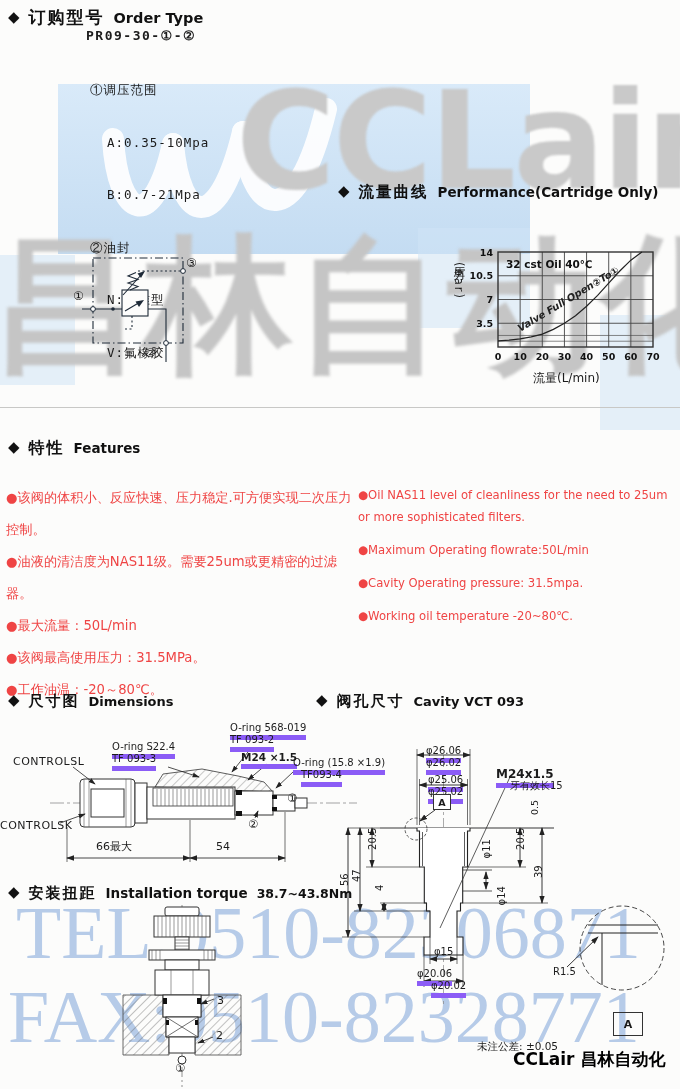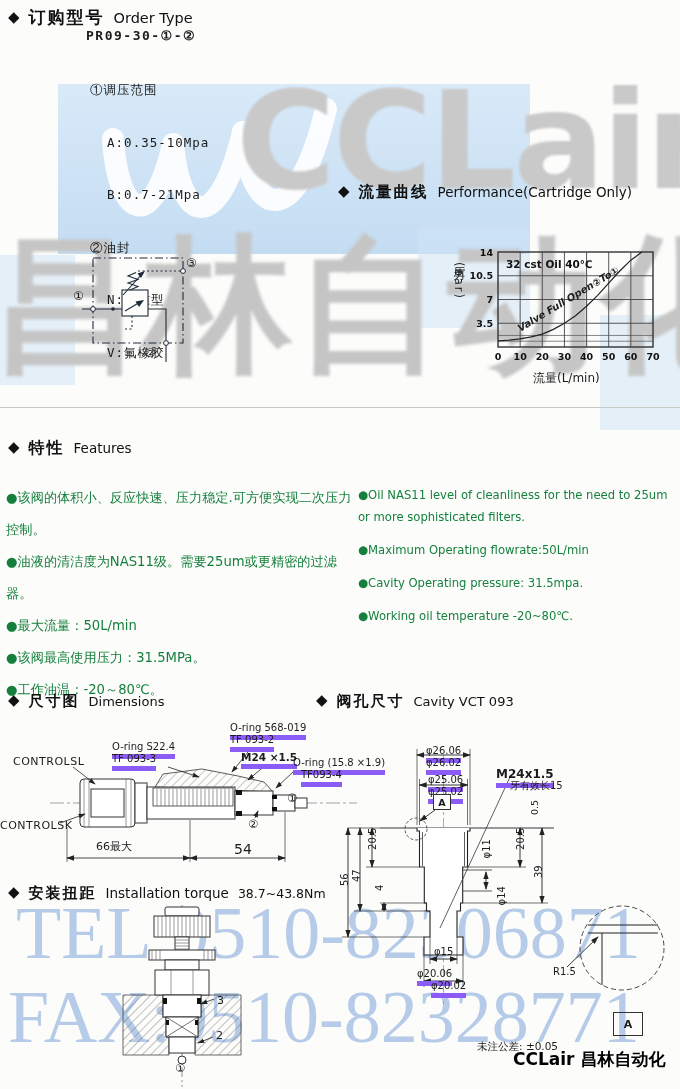--- a/index.html
+++ b/index.html
@@ -11,29 +11,29 @@
   .wm-patch{background:#cfe3f5;opacity:.55}
   .wm-cclair{left:236px;top:60px;font-size:136px;font-weight:bold;color:#c9c9c9;letter-spacing:-3px;
              filter:blur(1.2px);white-space:nowrap;line-height:1.2}
   .wm-cn{left:-8px;top:224px;font-size:148px;font-weight:bold;color:#c5c5c5;letter-spacing:4px;
          filter:blur(1.5px);white-space:nowrap;line-height:1.1}
   .wm-contact{font-family:"Liberation Serif","DejaVu Serif",serif;font-size:74px;color:#b6cbe8;white-space:nowrap;line-height:1}
   
   .hdr{display:flex;align-items:baseline;gap:9px;white-space:nowrap;color:#111}
   .hdr .di{font-size:15px;line-height:1;transform:translateY(-1px)}
   .hdr .cn{font-weight:bold;letter-spacing:2px}
-  .hdr .en{font-weight:normal}
+  .hdr .en{font-weight:bold}
   
   .lbl{position:absolute;font-size:10px;white-space:nowrap;line-height:1.15;color:#1c1c1c}
   .b{font-weight:bold}
   .ul{border-bottom:5px solid #8b5cf6;padding-bottom:1px}
   .rot{transform:rotate(-90deg);transform-origin:center}
   .mono{font-family:"DejaVu Sans Mono","Liberation Mono",monospace}
   .pre{white-space:pre}
-  .feat{position:absolute;color:#15803d}
+  .feat{position:absolute;color:#ef4444}
   .feat-cn{left:6px;top:482px;width:354px;font-size:13.2px;line-height:32px}
   .feat-en{left:358px;top:484px;width:320px;font-size:11.6px;line-height:22px}
   .feat-en .fi{margin-bottom:11px}
   .divider{position:absolute;left:0;top:407px;width:680px;height:1px;background:#c8c8c6}
   .boxA{position:absolute;border:1.5px solid #333;display:flex;align-items:center;justify-content:center;
         font-weight:bold;background:transparent}
   svg{position:absolute;overflow:visible}
   svg .cht{font:bold 9.5px "DejaVu Sans",sans-serif;fill:#111}
   svg .anno{font:bold 10.5px "DejaVu Sans",sans-serif;fill:#111}
   svg .clabel{font:bold italic 10px "DejaVu Sans",sans-serif;fill:#222}
@@ -236,21 +236,21 @@
   <div class="lbl" style="left:13px;top:756px;font-size:11px;letter-spacing:.5px">CONTROLSL</div>
   <div class="lb l lbl" style="left:0;top:820px;font-size:11px;letter-spacing:.5px">CONTROLSK</div>
   <div class="lbl ul" style="left:112px;top:741px">O-ring S22.4</div>
   <div class="lbl ul" style="left:112px;top:753px">TF 093-3</div>
   <div class="lbl ul" style="left:230px;top:722px">O-ring 568-019</div>
   <div class="lbl ul" style="left:230px;top:734px">TF 093-2</div>
   <div class="lbl b ul" style="left:241px;top:751px;font-size:10.5px">M24 ×1.5</div>
   <div class="lbl ul" style="left:293px;top:757px">O-ring (15.8 ×1.9)</div>
   <div class="lbl ul" style="left:301px;top:769px">TF093-4</div>
   <div class="lbl" style="left:96px;top:841px;font-size:11px">66最大</div>
-  <div class="lbl" style="left:234px;top:841px;font-size:14px">54</div>
+  <div class="lbl" style="left:216px;top:841px;font-size:11px">54</div>
   <div class="lbl" style="left:287px;top:792px;font-size:11.5px">①</div>
   <div class="lbl" style="left:248px;top:818px;font-size:11.5px">②</div>
 
   <div class="abs hdr" style="left:316px;top:692px">
     <span class="di">◆</span>
     <span class="cn" style="font-size:15px">阀孔尺寸</span>
     <span class="en" style="font-size:13px">Cavity VCT 093</span>
   </div>
   <svg style="left:340px;top:715px" width="340" height="330" viewBox="0 0 340 330">
     <defs>

